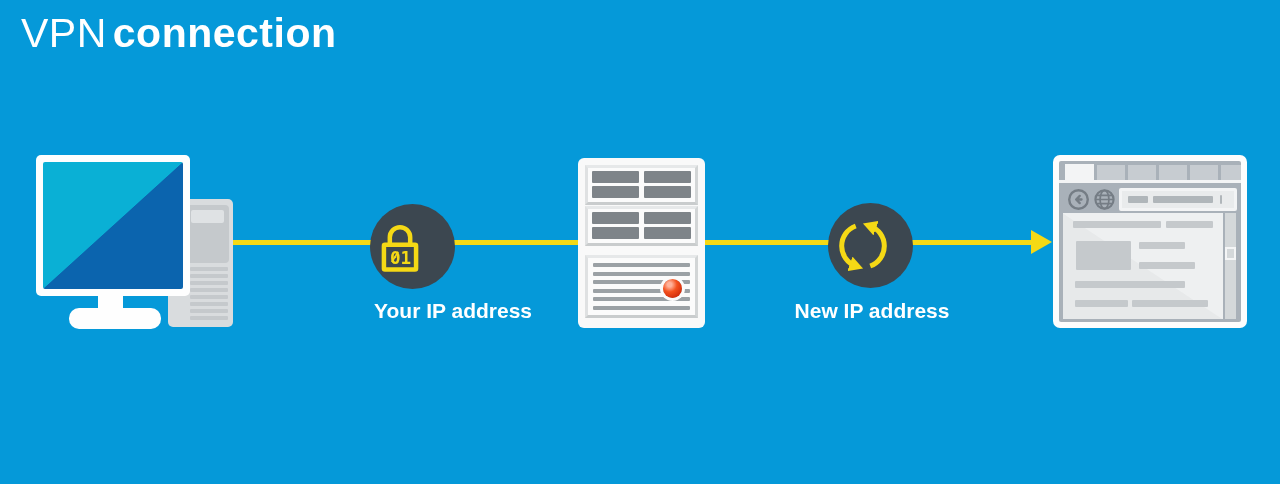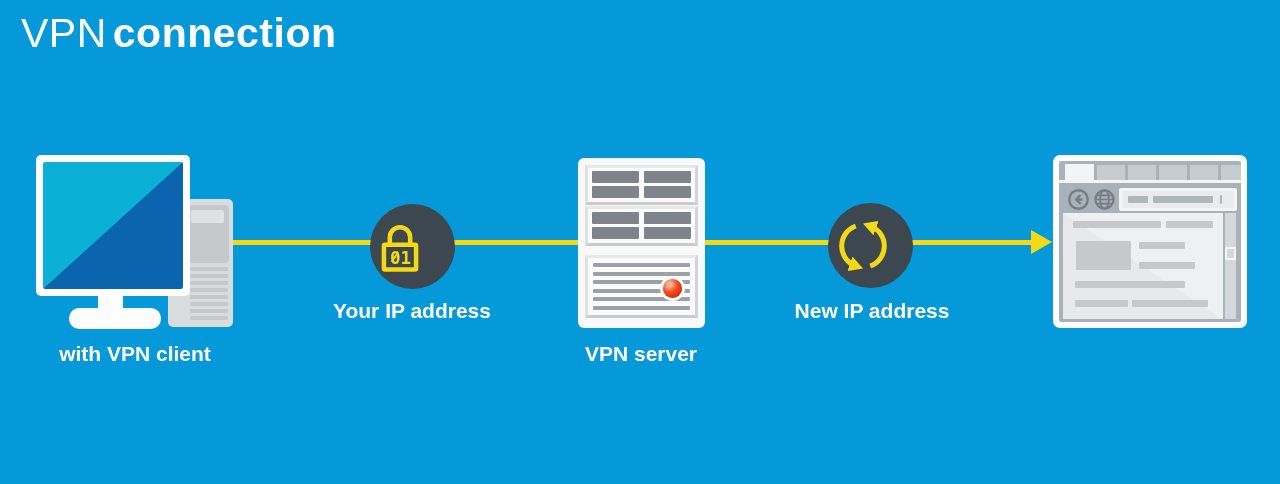--- a/index.html
+++ b/index.html
@@ -14,21 +14,21 @@
   .t-bold{ font-weight:700; margin-left:6px;}
 
   
   .flow-line{ position:absolute; left:233px; top:240px; width:799px; height:5px; background:#f5d915; z-index:1;}
   .flow-arrowhead{ position:absolute; left:1031px; top:230px; width:0; height:0; z-index:1;
     border-top:12px solid transparent; border-bottom:12px solid transparent; border-left:21px solid #f5d915;}
 
   
   .label{ position:absolute; color:#fff; font-size:21px; font-weight:700; text-align:center; line-height:28px; z-index:4;}
   .computer-label{ left:15px;  top:340px; width:240px; }
-  .your-ip-label{  left:292px; top:297px; width:240px; }
+  .your-ip-label{  left:292px; top:297px; width:240px;text-align:right; }
   .server-label{   left:521px; top:340px; width:240px; }
   .new-ip-label{   left:750px; top:297px; width:244px; }
   .internet-label{ left:1030px;top:340px; width:240px; }
 
   
   .tower{ position:absolute; left:168px; top:199px; width:65px; height:128px; background:#d9dcde; border-radius:5px; z-index:2;}
   .tower-panel{ position:absolute; left:18px; right:4px; top:6px; height:58px; background:#c5c9cc; border-radius:4px;}
   .tower-slot{ position:absolute; left:5px; right:5px; top:5px; height:13px; background:#dfe2e4; border-radius:2px;}
   .tower-stripes{ position:absolute; left:22px; right:5px; top:68px; display:flex; flex-direction:column; gap:3px;}
   .tower-stripes i{ display:block; height:4px; background:#c5c9cc; border-radius:1px;}
@@ -113,21 +113,20 @@
         <i></i>
         <i></i>
     </div>
   </div>
   <div class="monitor">
     <div class="screen"></div>
   </div>
   <div class="monitor-neck"></div>
   <div class="monitor-base"></div>
   <div class="label computer-label">
-    <div>with VPN client</div>
   </div>
 
   <div class="badge lock-badge">
     <svg width="60" height="60" viewBox="0 0 56 56">
       <path d="M18.5 27 V19 a9.5 9.5 0 0 1 19 0 V27" fill="none" stroke="#f5d915" stroke-width="4.2"></path>
       <rect x="13" y="26" width="30" height="23" rx="1" fill="none" stroke="#f5d915" stroke-width="4.2"></rect>
       <text class="lock-digits" x="28.5" y="44" text-anchor="middle" font-size="16.5" fill="#f5d915">01</text>
       <line x1="20.3" y1="42" x2="26.3" y2="32.5" stroke="#f5d915" stroke-width="1.6"></line>
     </svg>
   </div>
@@ -163,21 +162,20 @@
           <i></i>
           <i></i>
           <i></i>
           <i></i>
           <i></i>
           <i></i>
         </div>
       <div class="srv-led"></div>
     </div>
   </div>
-  <div class="label server-label">VPN server</div>
 
   <div class="badge refresh-badge">
     <svg width="70" height="70" viewBox="0 0 56 56">
       <defs>
         <marker id="arrowY" viewBox="0 0 10 10" refX="4" refY="5" markerWidth="3.1" markerHeight="3.1" orient="auto">
           <path d="M0 0 L9 5 L0 10 z" fill="#f5d915"></path>
         </marker>
       </defs>
       <path d="M33.8 44 A17 17 0 0 0 33.8 12" fill="none" stroke="#f5d915" stroke-width="4" marker-end="url(#arrowY)"></path>
       <path d="M22.2 12 A17 17 0 0 0 22.2 44" fill="none" stroke="#f5d915" stroke-width="4" marker-end="url(#arrowY)"></path>

